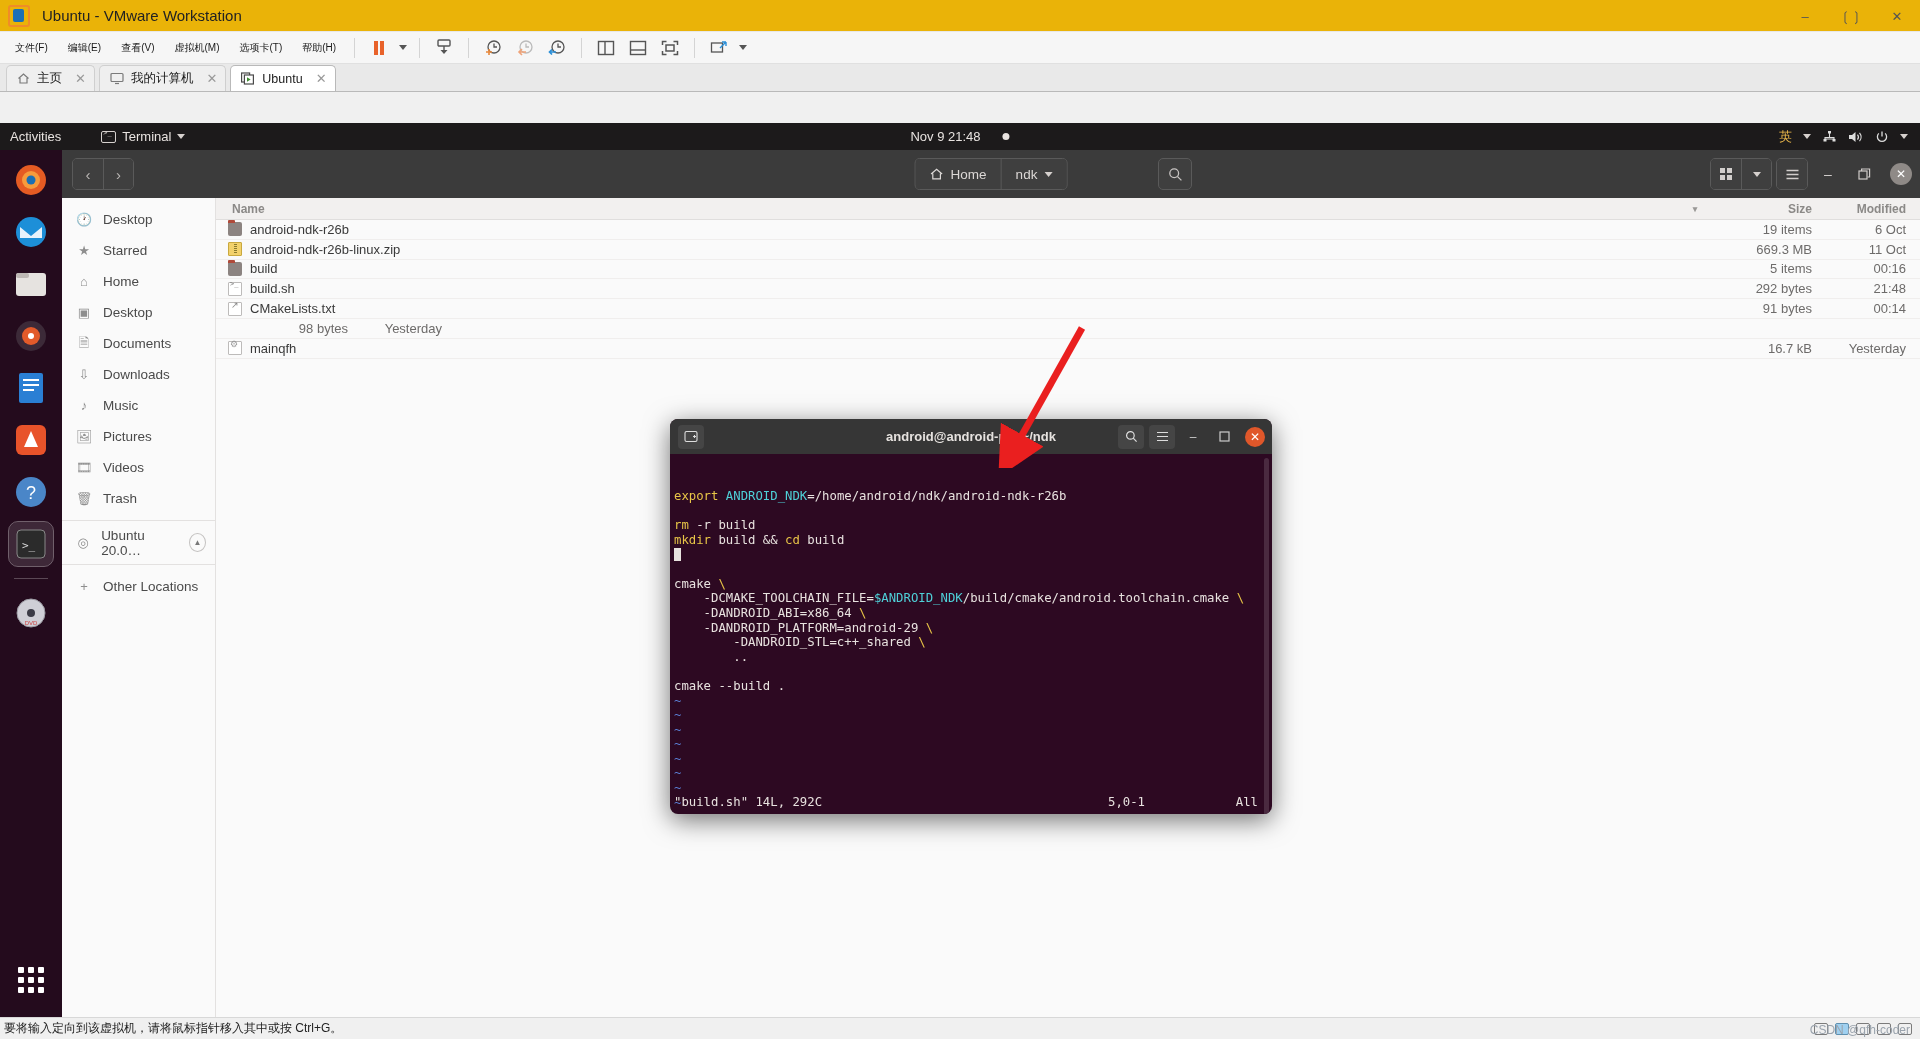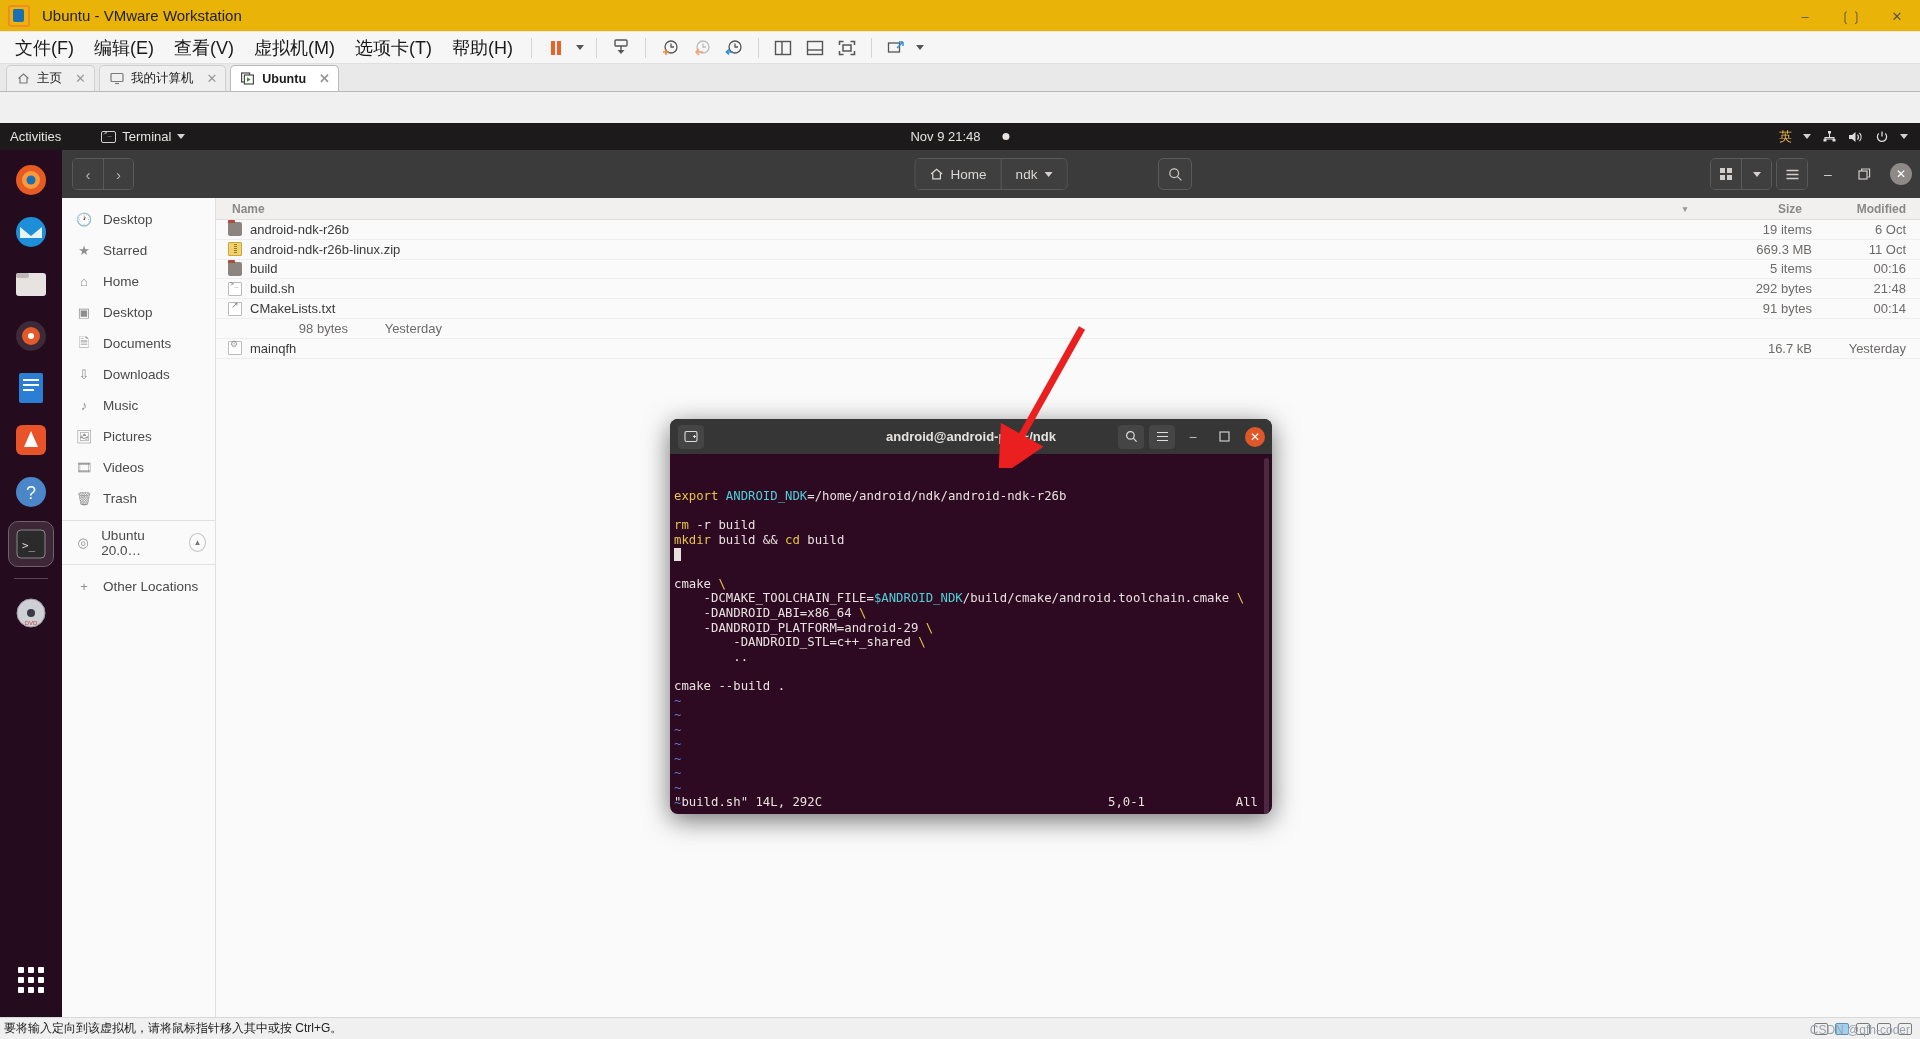--- a/index.html
+++ b/index.html
@@ -28,40 +28,40 @@
   .vm-winbtns { position:absolute; right:0; top:0; height:32px; display:flex; }
   .vm-winbtn {
     width:46px; height:32px; display:flex; align-items:center; justify-content:center;
     color:#555; font-size:13px;
   }
 
   .vm-menubar {
     height: 32px; background:#f6f6f6; display:flex; align-items:center;
     border-bottom:1px solid #e0e0e0; padding-left:6px; gap:2px;
   }
-  .vm-menu-item { font-size:18px; color:#1a1a1a; padding:4px 9px; white-space:nowrap; }
+  .vm-menu-item { font-size:10px; color:#1a1a1a; padding:4px 9px; white-space:nowrap; }
   .vm-sep { width:1px; height:20px; background:#d4d4d4; margin:0 7px; }
   .tb-btn { width:30px; height:26px; display:flex; align-items:center; justify-content:center; }
   .tb-btn svg { display:block; }
   .tb-caret { width:14px; display:flex; align-items:center; justify-content:center; }
   .tb-caret::after {
     content:""; border-left:4px solid transparent; border-right:4px solid transparent;
     border-top:5px solid #555;
   }
 
   .vm-tabbar {
     height: 28px; background:#e9e9e9; display:flex; align-items:flex-end;
     padding-left:6px; border-bottom:1px solid #b9b9b9;
   }
   .vm-tab {
     height:26px; display:flex; align-items:center; gap:7px; padding:0 8px 0 10px;
     background:#efefef; border:1px solid #cfcfcf; border-bottom:none;
     border-radius:5px 5px 0 0; font-size:12.5px; color:#1a1a1a; margin-right:4px;
   }
-  .vm-tab.active { background:#ffffff; font-weight:bold; border-color:#b9b9b9; }
+  .vm-tab.active { background:#ffffff; font-weight:normal; border-color:#b9b9b9; }
   .vm-tab .tabclose { color:#999; font-size:13px; margin-left:6px; }
 
   
   #ubuntu-guest {
     position:absolute; left:0; top:123px; width:1920px; height:894px;
     background:#2d0922; overflow:hidden;
   }
 
   .gnome-topbar {
     height:27px; background:#1c1a1b; display:flex; align-items:center;
@@ -146,21 +146,21 @@
   .sb-eject { margin-left:auto; margin-right:9px; width:19px; height:19px;
     border:1px solid #c4c2c1; border-radius:50%; display:flex;
     align-items:center; justify-content:center; font-size:8px; color:#777; }
 
   .nt-main { flex:1; display:flex; flex-direction:column; min-width:0; }
   .nt-colhdr { height:22px; background:#f2f0ef; border-bottom:1px solid #e0dedd;
     display:flex; align-items:center; font-size:12px; font-weight:bold; color:#8b8987; }
   .col-name { flex:1; padding-left:16px; }
   .col-sortcaret { width:30px; text-align:center; color:#9a9896; font-size:9px; }
   .col-size { width:102px; text-align:right; }
-  .col-mod { width:118px; text-align:right; padding-right:14px; }
+  .col-mod { width:108px; text-align:right; padding-right:14px; }
   .frow { height:19.8px; display:flex; align-items:center; font-size:13px;
     color:#3a3a3a; border-bottom:1px solid #f0eeed; }
   .frow .fname { flex:1; display:flex; align-items:center; gap:8px; padding-left:12px; }
   .frow .fsize { width:132px; text-align:right; color:#6d6b6a; }
   .frow .fmod { width:108px; text-align:right; padding-right:14px; color:#6d6b6a; }
   .ficon { width:14px; height:14px; flex:0 0 14px; position:relative; }
   .ficon.folder { background:#8c8481; border-radius:1px 2px 2px 2px; }
   .ficon.folder::before { content:""; position:absolute; left:0; top:-2px;
     width:7px; height:3px; background:#b04a3a; border-radius:1px 1px 0 0; }
   .ficon.zip { background:#f2d16b; border:1px solid #c9a93f; border-radius:1px; }

